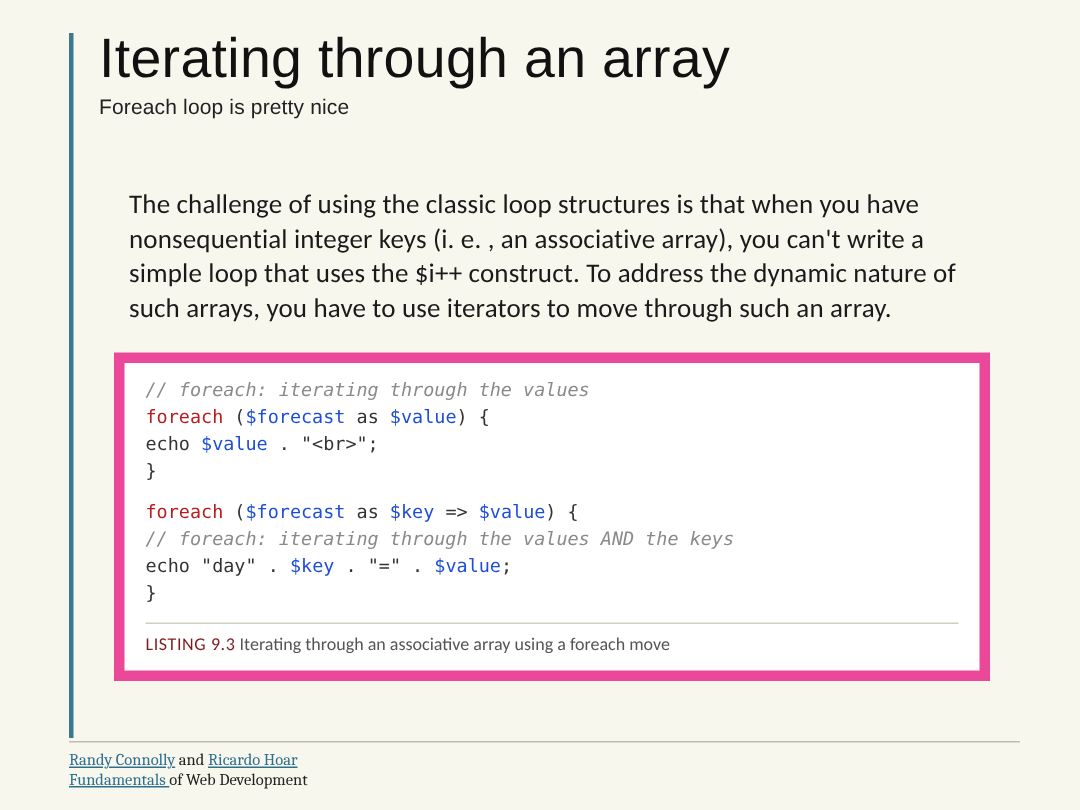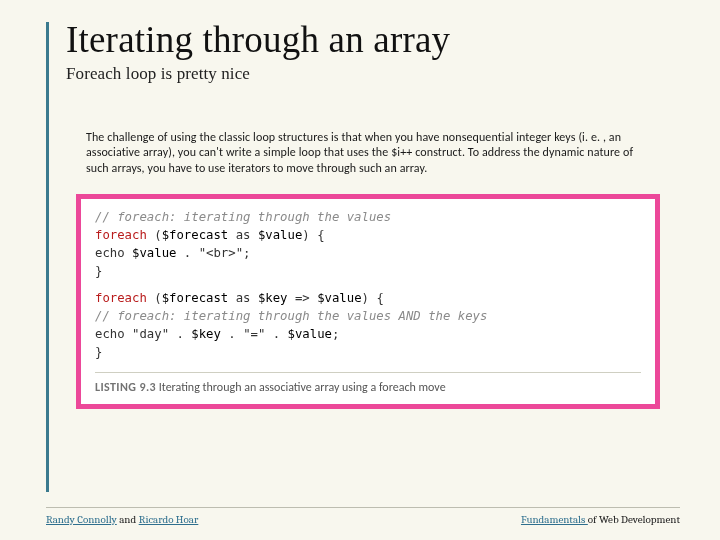--- a/index.html
+++ b/index.html
@@ -18,87 +18,88 @@
   }
   .accent-bar {
     position: absolute;
     left: 46px;
     top: 22px;
     bottom: 48px;
     width: 3px;
     background: #3b7a8e;
   }
   .title {
-    font-family: Liberation Serif, serif;
+    font-family: Liberation Sans, sans-serif;
     font-size: 37px;
     font-weight: 400;
     color: #111;
     margin-left: 10px;
     letter-spacing: 0.2px;
   }
   .subtitle {
-    font-family: Liberation Serif, serif;
-    font-size: 17px;
+    font-family: Liberation Sans, sans-serif;
+    font-size: 14px;
     color: #222;
     margin-left: 10px;
     margin-top: 3px;
     letter-spacing: 0.1px;
   }
   .body-text {
     margin: 46px 30px 0 30px;
-    font-size: 12px;
+    font-size: 18px;
     line-height: 1.28;
     color: #1a1a1a;
     font-weight: 400;
     letter-spacing: 0.1px;
   }
   .code-block {
     margin: 18px 20px 0 20px;
     background: #ffffff;
-    border: 5px solid #ec4899;
+    border: 7px solid #ec4899;
     padding: 10px 14px 8px 14px;
     font-family: "Consolas", "DejaVu Sans Mono", monospace;
     font-size: 12.3px;
     line-height: 1.45;
     color: #333;
   }
   .code-block .cmt { color: #8a8a8a; font-style: italic; }
   .code-block .kw  { color: #b91c1c; }
-  .code-block .var { color: #000000; }
+  .code-block .var { color: #1d4ed8; }
   .code-block .str { color: #333; }
   .listing-hr {
     border: none;
     border-top: 1px solid #cfcfc2;
     margin: 10px 0 6px 0;
   }
   .listing-caption {
     font-family: Calibri, Arial, sans-serif;
     font-size: 12px;
     color: #555;
   }
   .listing-caption .listing-tag {
-    color: #737373;
-    font-weight: 700;
+    color: #7f1d1d;
+    font-weight: 400;
     letter-spacing: 0.4px;
   }
   .footer {
     position: absolute;
     left: 46px; right: 40px; bottom: 14px;
   }
   .footer-hr {
     border: none;
     border-top: 1px solid #bdbdb0;
     margin-bottom: 5px;
   }
   .footer-row {
     display: flex;
     justify-content: space-between;
     font-family: Cambria, Georgia, serif;
     font-size: 11px;
     color: #222;
+    flex-direction: column;
   }
   .footer-row .link-like {
     color: #2e6f8e;
     text-decoration: underline;
   }
 </style>
 </head>
 <body>
 
 <div class="slide">

